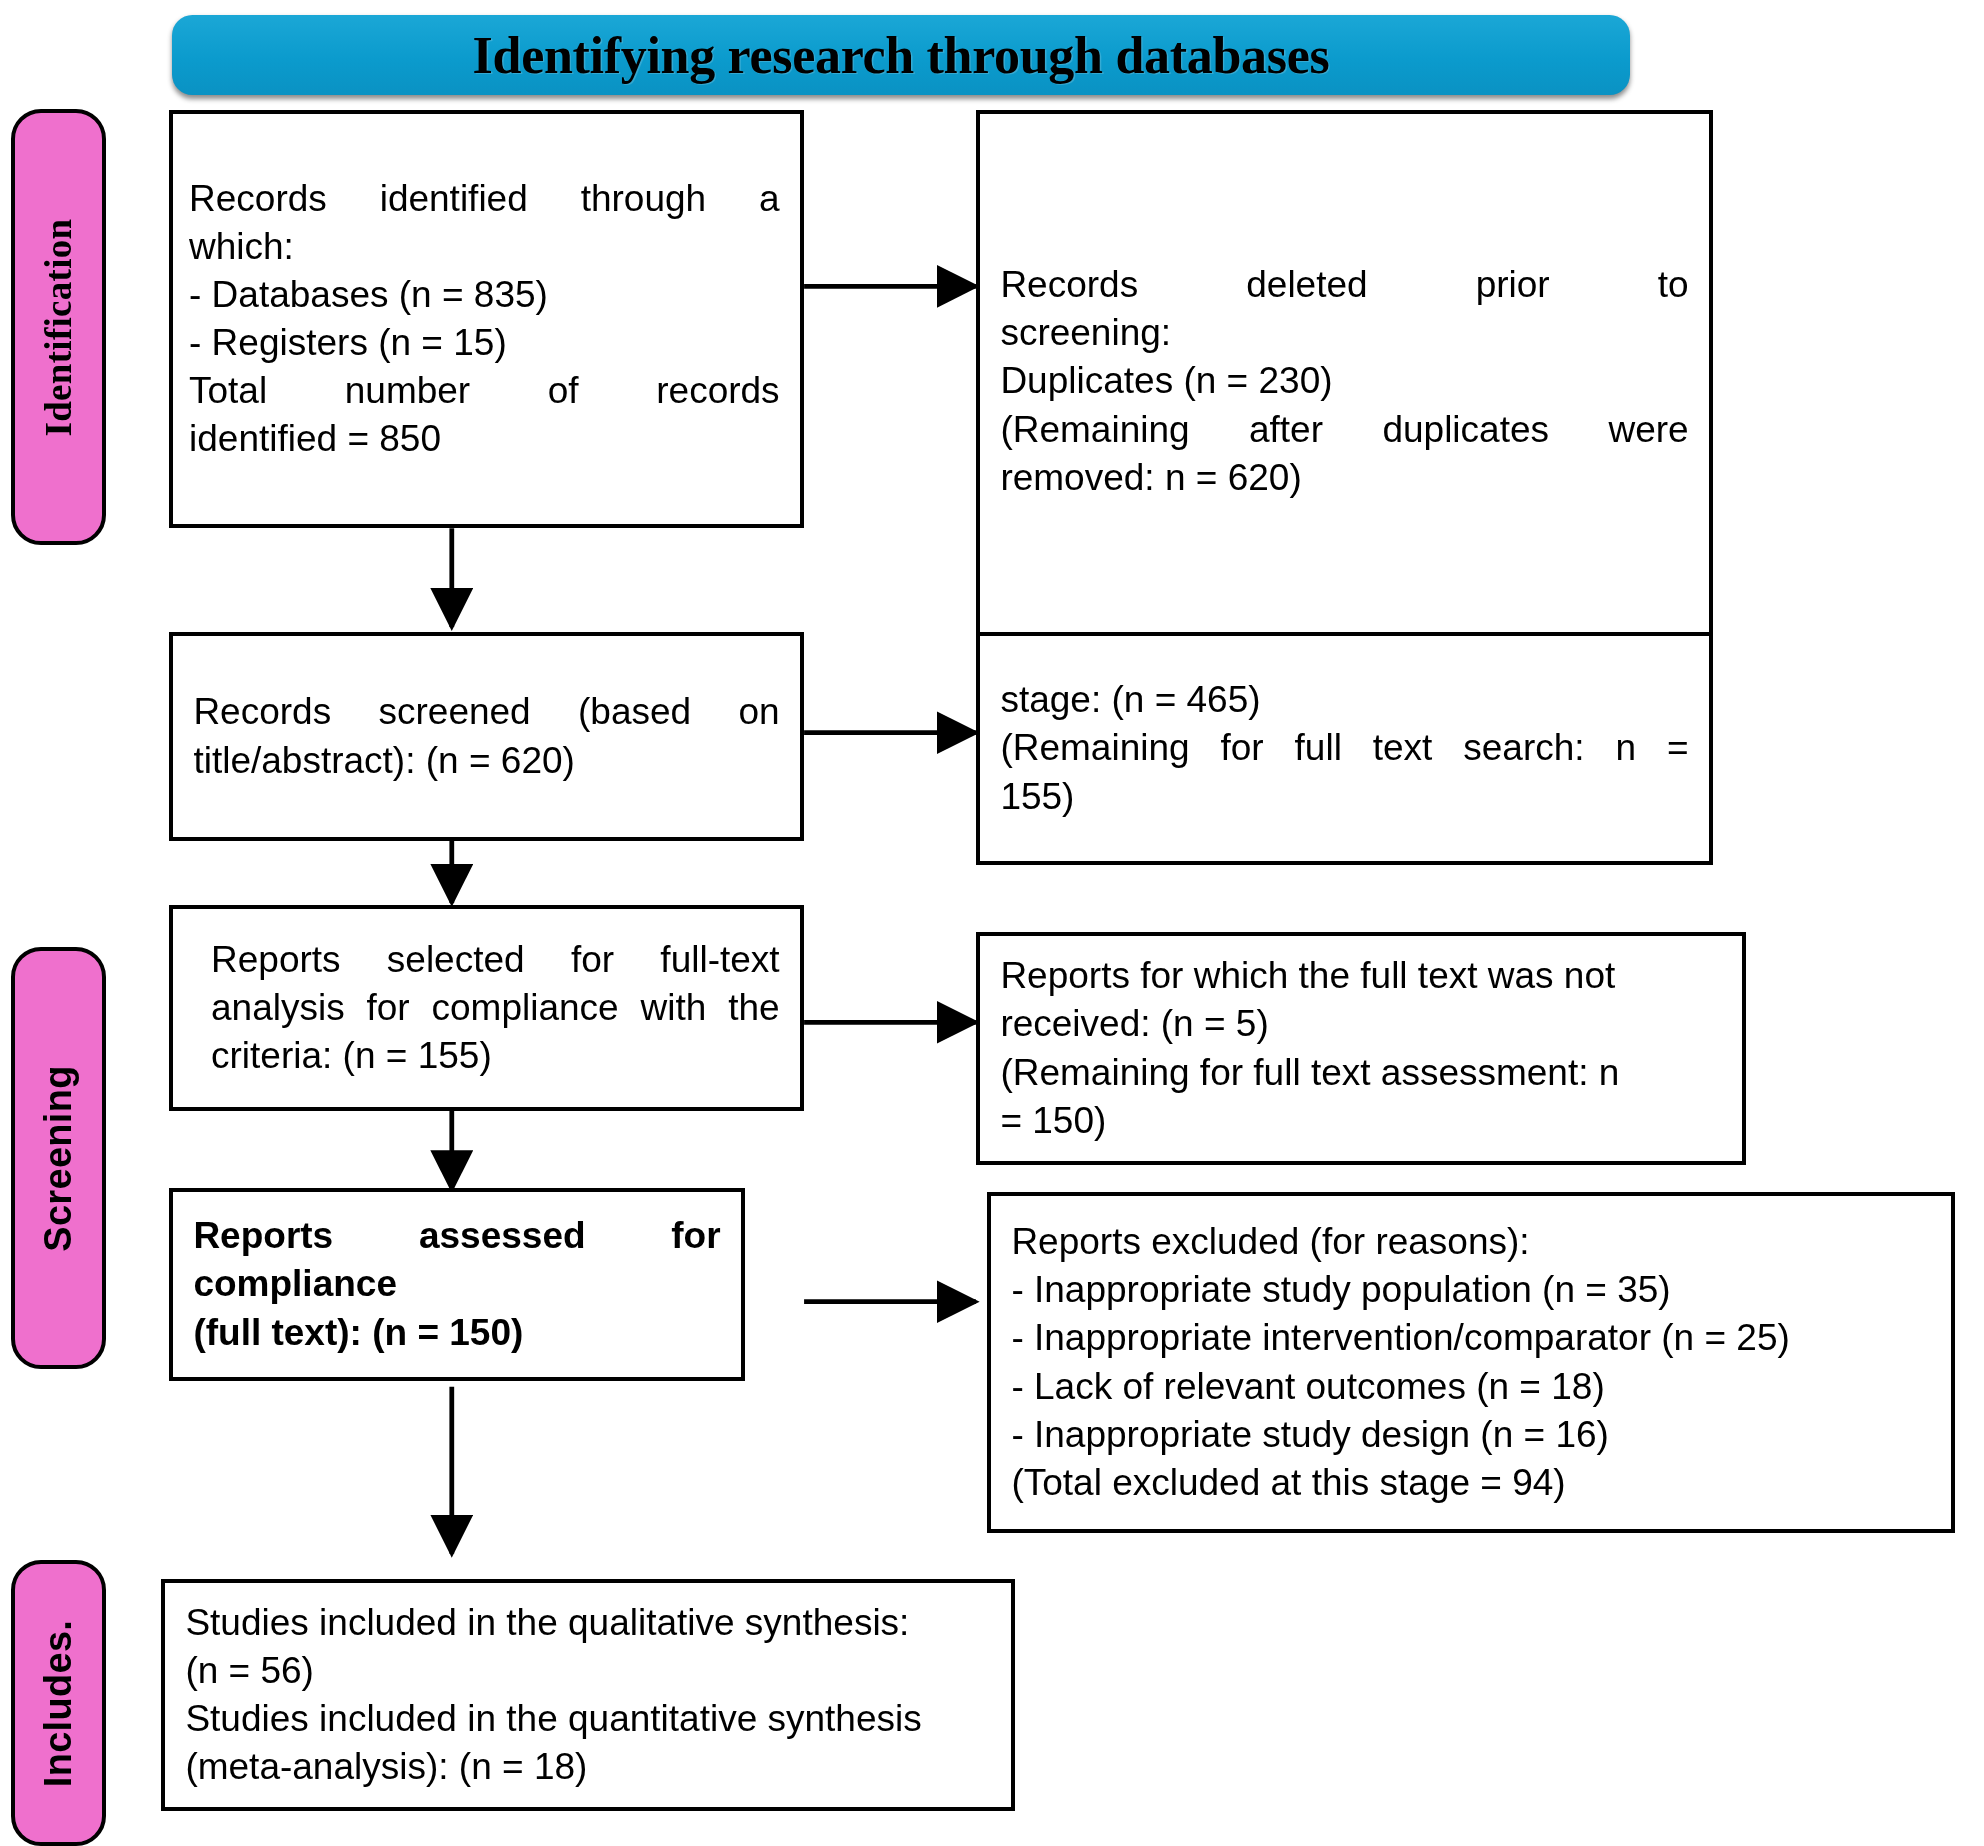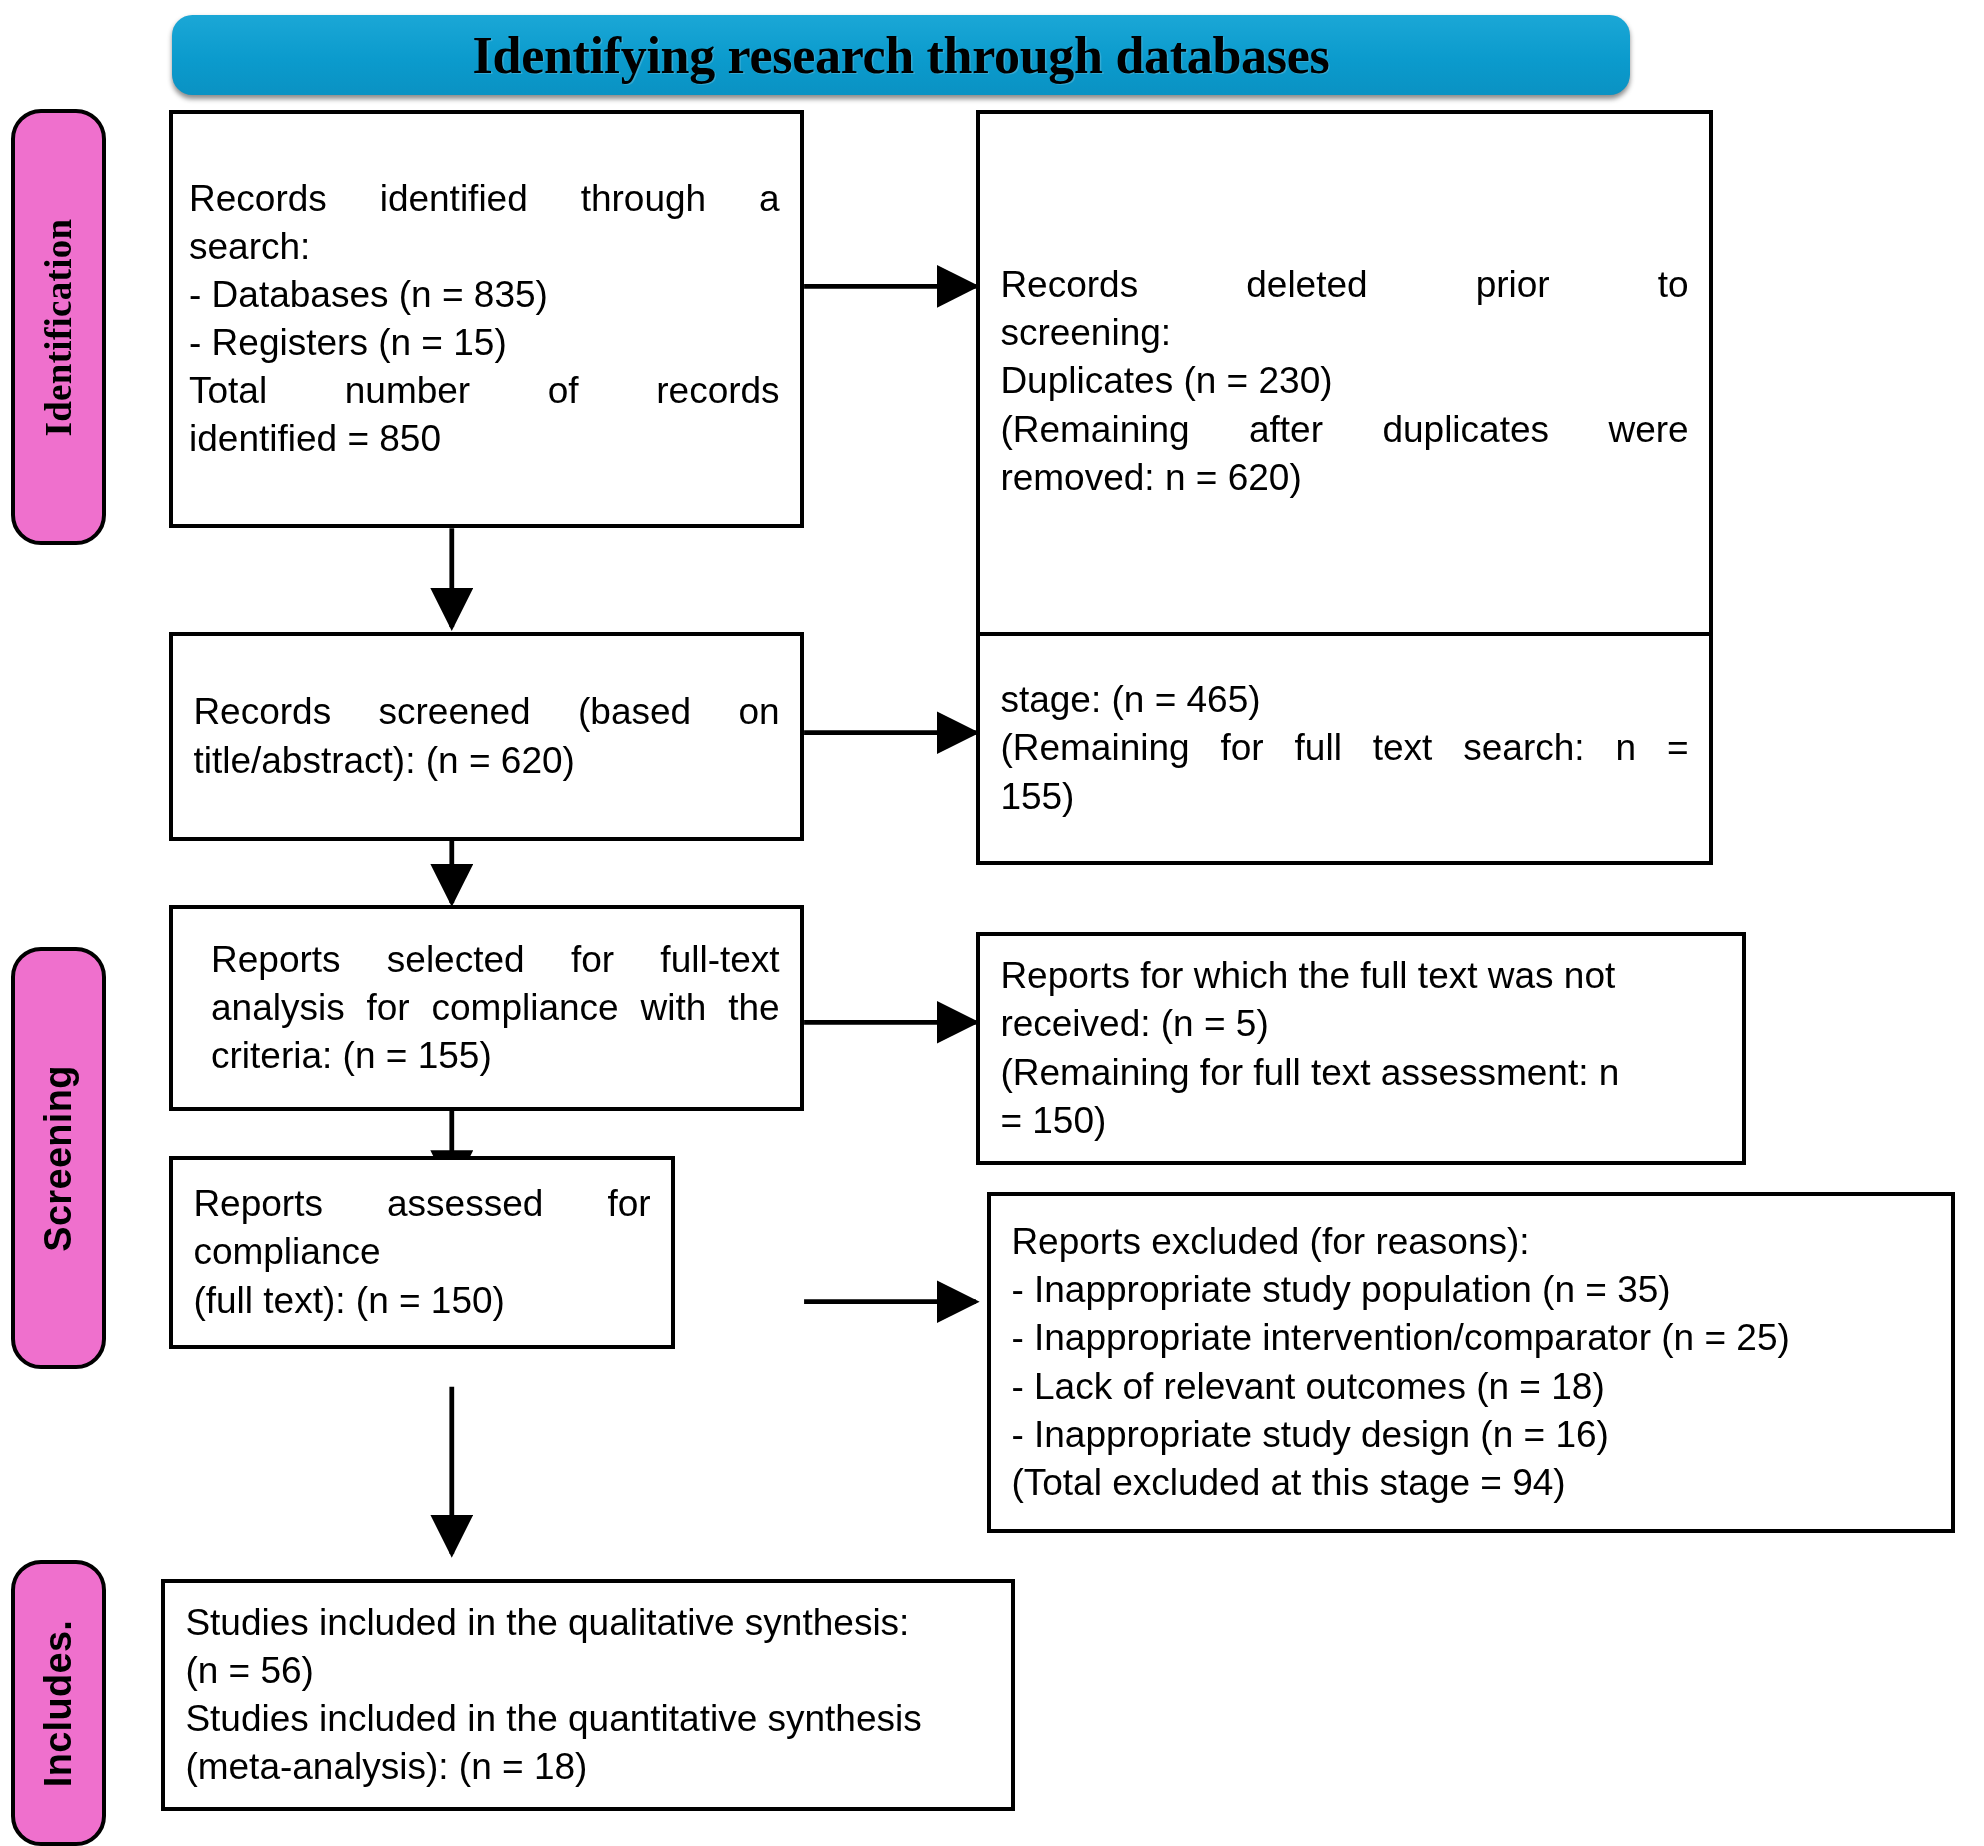--- a/index.html
+++ b/index.html
@@ -161,21 +161,21 @@
     <span class="stage-text">Includes.</span>
   </div>
 
   <div class="banner" style="left:172px; top:15px; width:1458px; height:80px;">
     <span class="banner-text">Identifying research through databases</span>
   </div>
 
   <div class="box justify" style="left:169px; top:110px; width:635px; height:418px;padding-left:16px;">
     <p>
       <span class="jline">Records identified through a</span>
-      <span class="jline last">search:</span>
+      <span class="jline last">which:</span>
       <span class="jline last"> - Databases (n = 835)</span>
       <span class="jline last">- Registers (n = 15)</span>
       <span class="jline">Total number of records</span>
       <span class="jline last">identified = 850</span>
     </p>
   </div>
 
   <div class="box justify" style="left:976px; top:110px; width:737px; height:543px;">
     <p>
       <span class="jline">Records deleted prior to</span>
@@ -211,21 +211,21 @@
 
   <div class="box plain" style="left:976px; top:932px; width:770px; height:233px;">
     <p>
       <span class="jline last">Reports for which the full text was not</span>
       <span class="jline last">received: (n = 5)</span>
       <span class="jline last">(Remaining for full text assessment: n</span>
       <span class="jline last">= 150)</span>
     </p>
   </div>
 
-  <div class="box plain" style="left:169px; top:1156px; width:506px; height:193px;">
+  <div class="box plain" style="left:169px; top:1188px; width:576px; height:193px;font-weight:bold;">
     <p>
       <span class="jline last">Reports assessed for compliance</span>
       <span class="jline last">(full text): (n = 150)</span>
     </p>
   </div>
 
   <div class="box plain" style="left:987px; top:1192px; width:968px; height:341px;">
     <p>
       <span class="jline last">Reports excluded (for reasons):</span>
       <span class="jline last"> - Inappropriate study population (n = 35)</span>

